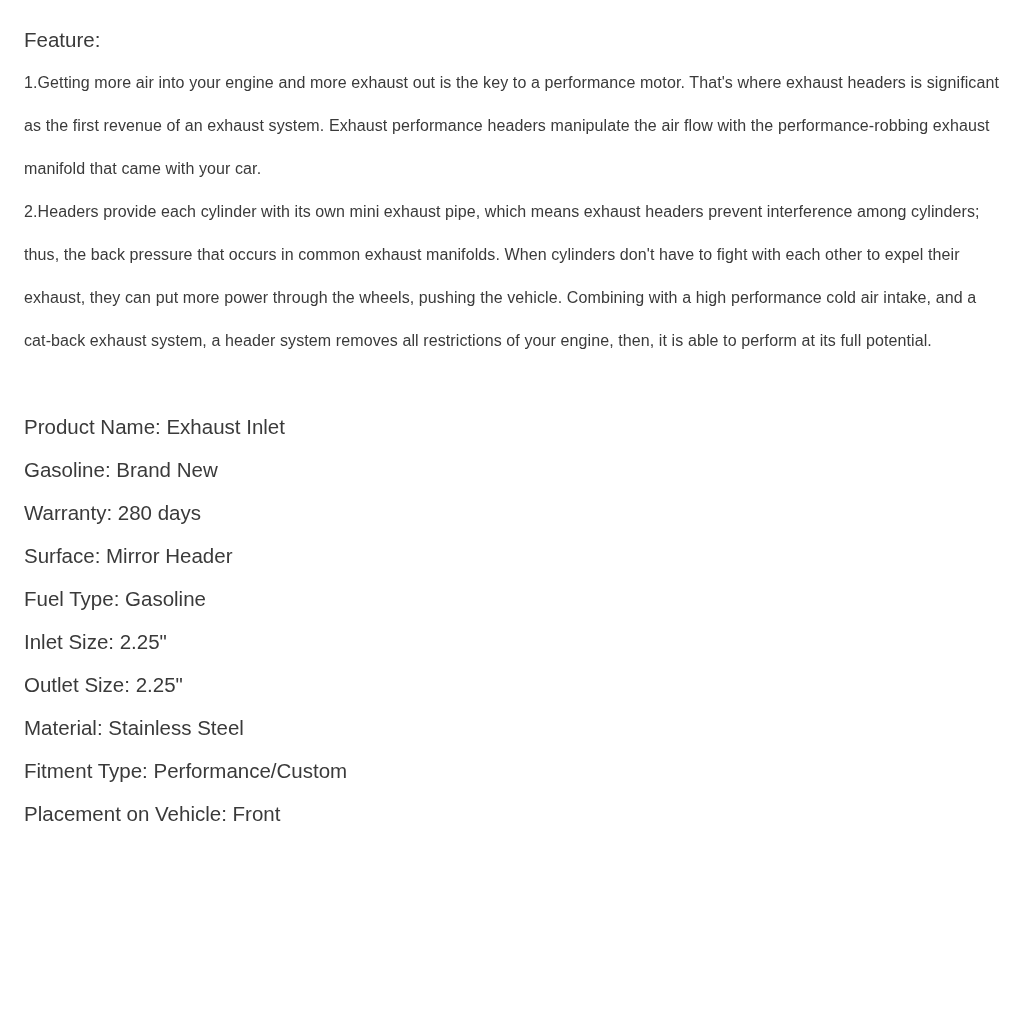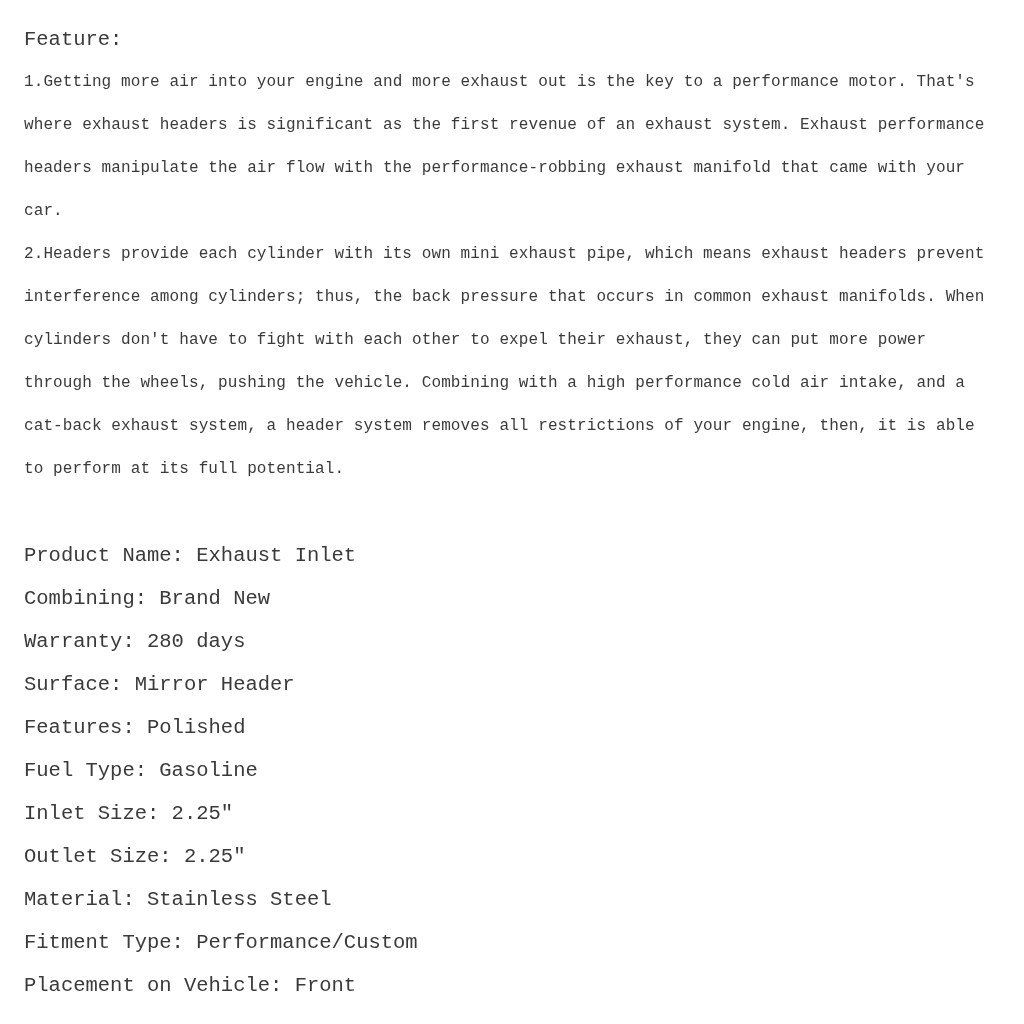--- a/index.html
+++ b/index.html
@@ -13,21 +13,20 @@
     font-family: "Liberation Sans", sans-serif;
     color: #3a3a3a;
     overflow: hidden;
   }
   .page {
     width: 1024px;
     height: 1024px;
     box-sizing: border-box;
     padding: 18px 24px 0 24px;
     position: relative;
-    font-family: Liberation Mono, monospace;
   }
   .section-heading {
     font-size: 20.5px;
     line-height: 43px;
     color: #3a3a3a;
     font-weight: 400;
   }
   .para {
     font-size: 16px;
     line-height: 43px;
@@ -64,24 +63,23 @@
   <div class="feature-block">
     <p class="para">1.Getting more air into your engine and more exhaust out is the key to a performance motor. That's where exhaust headers is significant as the first revenue of an exhaust system. Exhaust performance headers manipulate the air flow with the performance-robbing exhaust manifold that came with your car.</p>
     <p class="para">2.Headers provide each cylinder with its own mini exhaust pipe, which means exhaust headers prevent interference among cylinders; thus, the back pressure that occurs in common exhaust manifolds. When cylinders don't have to fight with each other to expel their exhaust, they can put more power through the wheels, pushing the vehicle. Combining with a high performance cold air intake, and a cat-back exhaust system, a header system removes all restrictions of your engine, then, it is able to perform at its full potential.</p>
   </div>
 
   <div class="gap"></div>
 
 
   <ul class="spec-list">
     <li class="spec-line">Product Name: Exhaust Inlet</li>
-    <li class="spec-line">Combining: Brand New</li>
+    <li class="spec-line">Gasoline: Brand New</li>
     <li class="spec-line">Warranty: 280 days</li>
     <li class="spec-line">Surface: Mirror Header</li>
-    <li class="spec-line">Features: Polished</li>
     <li class="spec-line">Fuel Type: Gasoline</li>
     <li class="spec-line">Inlet Size: 2.25"</li>
     <li class="spec-line">Outlet Size: 2.25"</li>
     <li class="spec-line">Material: Stainless Steel</li>
     <li class="spec-line">Fitment Type: Performance/Custom</li>
     <li class="spec-line">Placement on Vehicle: Front</li>
   </ul>
 
 </div>
 

